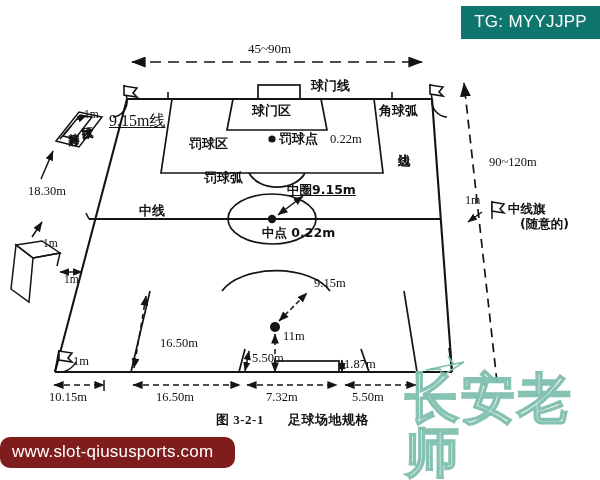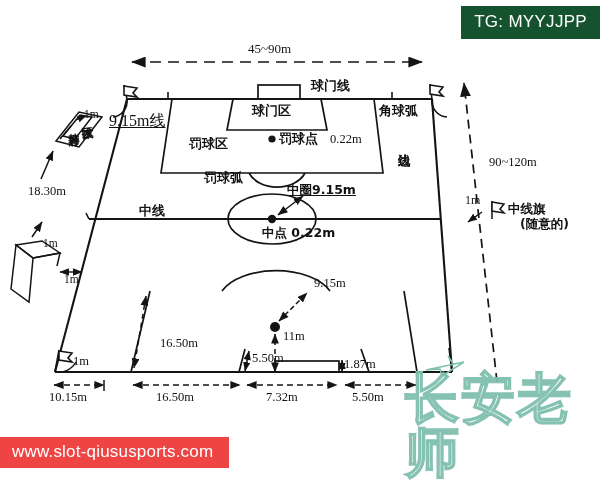--- a/index.html
+++ b/index.html
@@ -40,37 +40,38 @@
   }
   .vert {
     writing-mode: vertical-rl;
     text-orientation: upright;
     letter-spacing: 0px;
   }
   .tg-badge {
     position: absolute;
     right: 0px;
     top: 6px;
-    background: #14532d;
+    background: #0f766e;
     color: #ffffff;
     font-family: "Liberation Sans", "DejaVu Sans", sans-serif;
     font-size: 17px;
     padding: 6px 13px 7px 13px;
     letter-spacing: 0.3px;
   }
   .url-bar {
     position: absolute;
     left: 0px;
     bottom: 12px;
-    background: #ef4444;
+    background: #7f1d1d;
     color: #ffffff;
     font-family: "Liberation Sans", "DejaVu Sans", sans-serif;
     font-size: 17px;
-    padding: 5px 16px 6px 12px;
+    padding: 5px 22px 6px 12px;
     letter-spacing: 0.2px;
+    border-radius: 10px;
   }
   .caption {
     position: absolute;
     left: 216px;
     top: 411px;
     font-size: 13px;
     font-weight: 700;
     font-family: "DejaVu Sans", "Liberation Sans", sans-serif;
     letter-spacing: 0.5px;
   }
@@ -334,20 +335,25 @@
   <div class="lbl num" style="left:344px; top:358px; font-size:12.5px;">1.87m</div>
 
   <div class="lbl num" style="left:49px; top:391px; font-size:12.5px;">10.15m</div>
 
   <div class="lbl num" style="left:156px; top:391px; font-size:12.5px;">16.50m</div>
 
   <div class="lbl num" style="left:266px; top:391px; font-size:12.5px;">7.32m</div>
 
   <div class="lbl num" style="left:352px; top:391px; font-size:12.5px;">5.50m</div>
 
+  <div class="caption">
+    <span class="capnum">图 3-2-1</span>
+    <span style="display:inline-block;width:14px;"></span>
+    <span>足球场地规格</span>
+  </div>
 
   <div class="watermark">长安老师</div>
   <svg class="wm-plane" viewBox="0 0 46 26">
     <path d="M2,18 L40,10 L18,24 L16,17 z" fill="none" stroke="#7fbfae" stroke-width="1.6"></path>
     <path d="M24,4 L30,13" fill="none" stroke="#7fbfae" stroke-width="1.6"></path>
   </svg>
 
   <div class="tg-badge">TG: MYYJJPP</div>
 
   <div class="url-bar">www.slot-qiususports.com</div>

